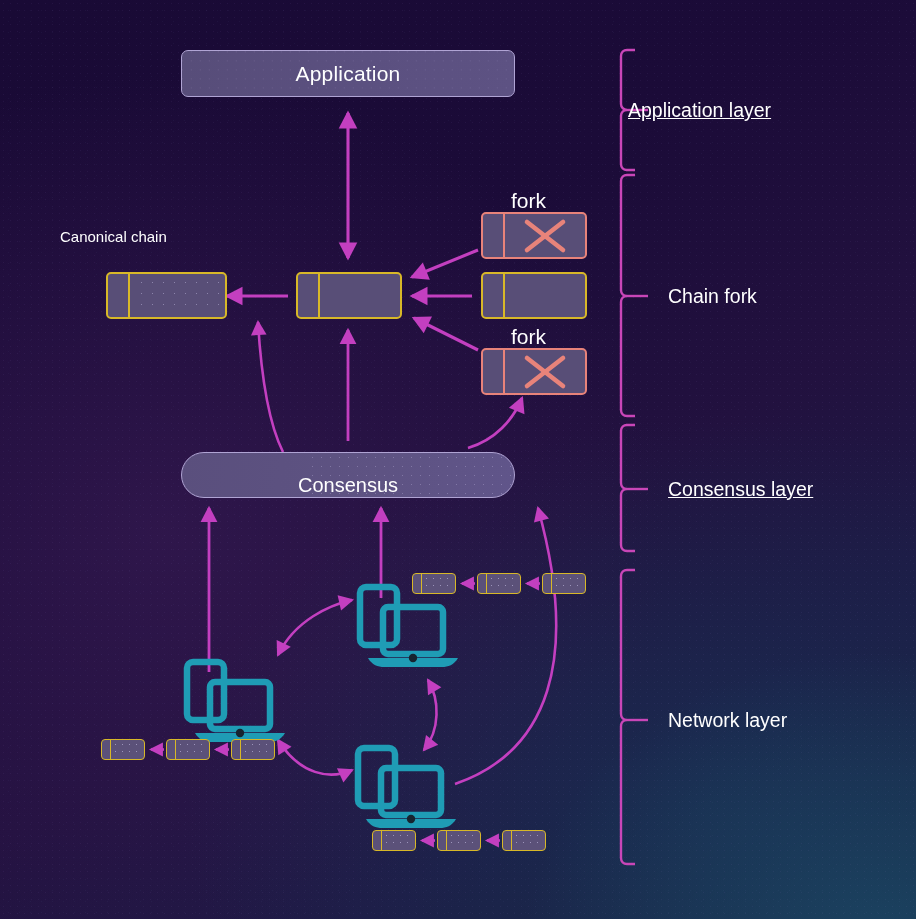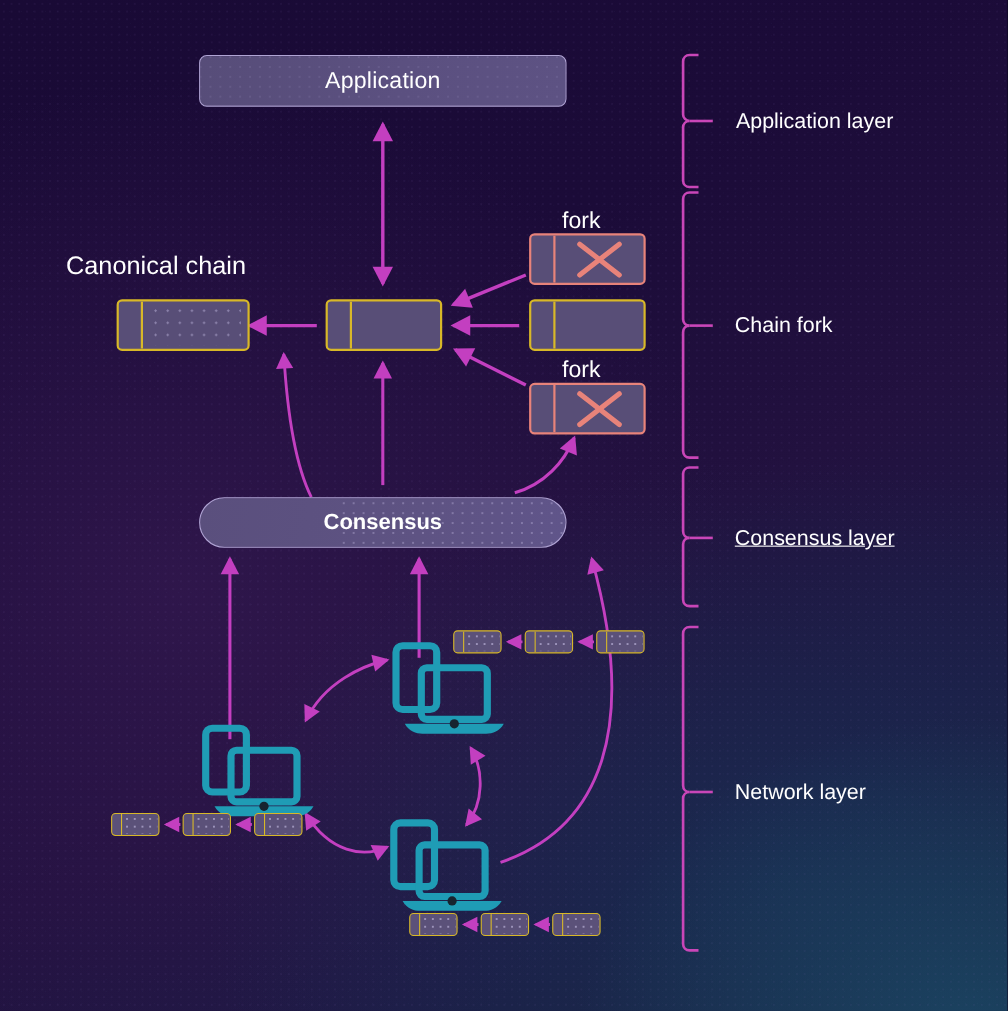--- a/index.html
+++ b/index.html
@@ -66,24 +66,23 @@
     background-size: 9px 9px;
     background-position: 60% 40%;
   }
 
   
   .consensus-pill {
     left: 181px; top: 452px; width: 334px; height: 46px;
     border: 1.6px solid #b0a4d4;
     border-radius: 23px;
     background: linear-gradient(100deg, #5a4f7d 0%, #5e5383 60%, #60558a 100%);
-    display: flex; align-items: center; justify-content: center;
+    display: flex; align-items: flex-end; justify-content: center;
     box-sizing: border-box;
     overflow: hidden;
-    font-weight: bold;
   }
   .consensus-pill .label {
     color: #ffffff;
     font-size: 20px;
     position: relative; z-index: 2;
   }
   .consensus-pill .dots {
     position: absolute; right: 0; top: 0; bottom: 0; width: 62%;
     background-image: radial-gradient(rgba(214,205,243,0.30) 0.8px, transparent 0.9px);
     background-size: 9px 9px;
@@ -131,21 +130,21 @@
     color: #ffffff;
     font-size: 21px;
     white-space: nowrap;
   }
 
   
   .txt {
     color: #ffffff;
     white-space: nowrap;
   }
-  .txt.canon { font-size: 23px; text-align: right; }
+  .txt.canon { font-size: 15px; text-align: right; }
   .txt.layer { font-size: 19.5px; }
 
   
   .miniblock {
     box-sizing: border-box;
     border: 1.8px solid #d8b828;
     border-radius: 4px;
     background: #5b5179;
     display: flex;
     align-items: stretch;
@@ -405,18 +404,18 @@
     </div>
     <svg class="mini-arrow" viewBox="0 0 21 21">
       <line x1="19" y1="10.5" x2="6" y2="10.5" stroke="#c33fc0" stroke-width="2.6" marker-end="url(#ah-sm)"></line>
     </svg>
     <div class="miniblock">
       <div class="m-small"></div>
       <div class="m-big"></div>
     </div>
   </div>
 
-  <div class="abs txt layer" style="left:669px; top:99px;">Application layer</div>
+  <div class="abs txt layer" style="left:628px; top:99px;text-decoration:underline;">Application layer</div>
   <div class="abs txt layer" style="left:668px; top:285px;">Chain fork</div>
   <div class="abs txt layer" style="left:668px; top:478px;text-decoration:underline;">Consensus layer</div>
   <div class="abs txt layer" style="left:668px; top:709px;">Network layer</div>
 
 </div>
 
 </body></html>

